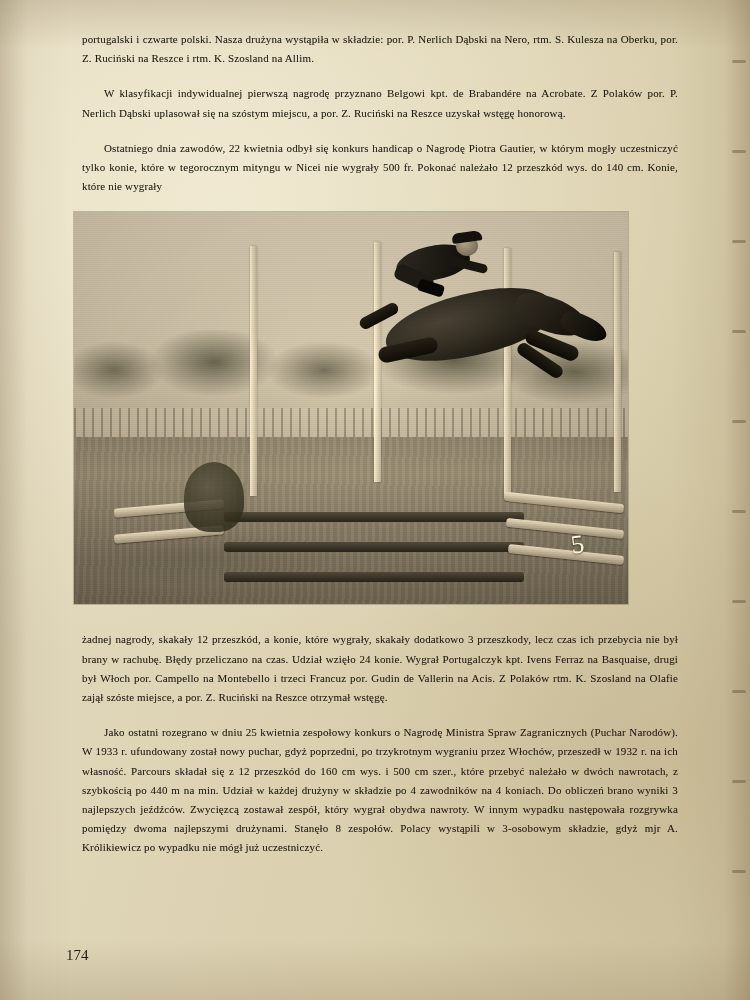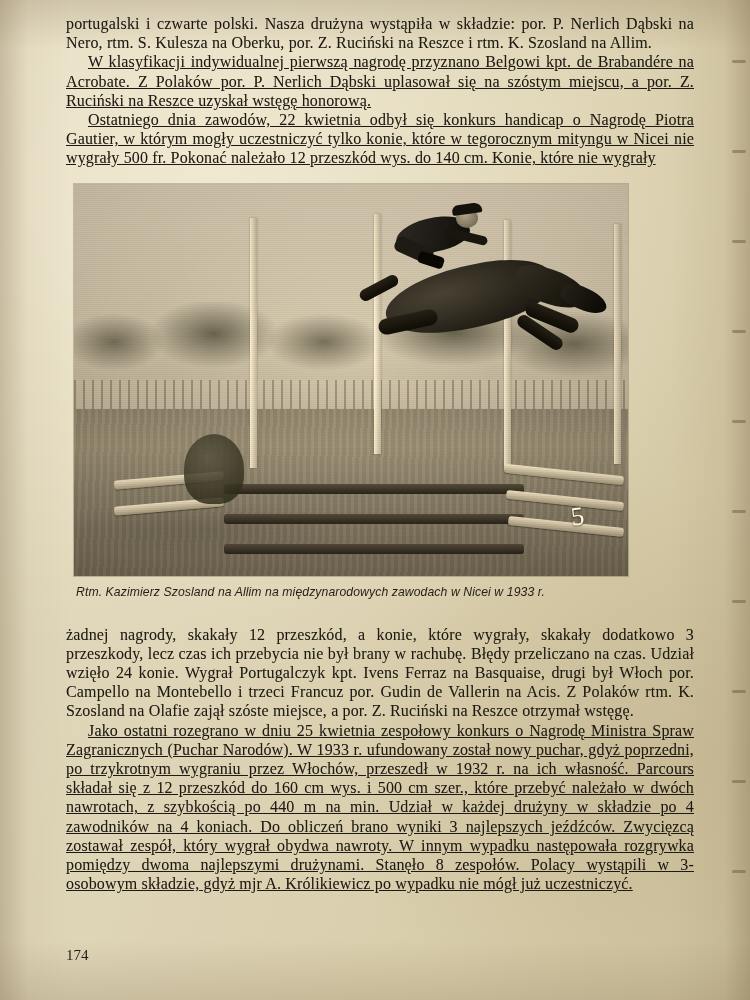--- a/index.html
+++ b/index.html
@@ -58,31 +58,31 @@
     border-radius: 2px;
   }
 
   .content {
     position: relative;
     z-index: 2;
     padding: 14px 56px 0 66px;
   }
 
   p {
-    margin: 0;
+    margin: 16px;
     text-align: justify;
-    font-size: 16px;
+    font-size: 11px;
     line-height: 19.2px;
     color: #1d1a14;
     text-indent: 0;
     letter-spacing: 0.15px;
     font-family: "Liberation Serif", serif;
     text-shadow: 0 0 0.6px rgba(40,30,10,0.25);
   }
-  p.indent { text-indent: 22px; text-decoration: underline; }
+  p.indent { text-indent: 22px; }
   p + p { margin-top: 0px; }
 
   .figure {
     margin: 16px 0 0 0;
     position: relative;
   }
   .photo {
     width: 554px;
     height: 392px;
     margin-left: 8px;
@@ -344,21 +344,20 @@
           <div class="rider-head"></div>
           <div class="rider-cap"></div>
           <div class="rider-arm"></div>
           <div class="rider-leg"></div>
           <div class="boot"></div>
         </div>
 
         <div class="photo-grain"></div>
         <div class="photo-number">5</div>
       </div>
-      <div class="caption">Rtm. Kazimierz Szosland na Allim na międzynarodowych zawodach w Nicei w 1933 r.</div>
     </div>
 
     <div class="after-text">
       <p>żadnej nagrody, skakały 12 przeszkód, a konie, które wygrały, skakały dodatkowo 3 przeszkody, lecz czas ich przebycia nie był brany w rachubę. Błędy przeliczano na czas. Udział wzięło 24 konie. Wygrał Portugalczyk kpt. Ivens Ferraz na Basquaise, drugi był Włoch por. Campello na Montebello i trzeci Francuz por. Gudin de Vallerin na Acis. Z Polaków rtm. K. Szosland na Olafie zajął szóste miejsce, a por. Z. Ruciński na Reszce otrzymał wstęgę.</p>
       <p class="indent">Jako ostatni rozegrano w dniu 25 kwietnia zespołowy konkurs o Nagrodę Ministra Spraw Zagranicznych (Puchar Narodów). W 1933 r. ufundowany został nowy puchar, gdyż poprzedni, po trzykrotnym wygraniu przez Włochów, przeszedł w 1932 r. na ich własność. Parcours składał się z 12 przeszkód do 160 cm wys. i 500 cm szer., które przebyć należało w dwóch nawrotach, z szybkością po 440 m na min. Udział w każdej drużyny w składzie po 4 zawodników na 4 koniach. Do obliczeń brano wyniki 3 najlepszych jeźdźców. Zwycięzcą zostawał zespół, który wygrał obydwa nawroty. W innym wypadku następowała rozgrywka pomiędzy dwoma najlepszymi drużynami. Stanęło 8 zespołów. Polacy wystąpili w 3-osobowym składzie, gdyż mjr A. Królikiewicz po wypadku nie mógł już uczestniczyć.</p>
     </div>
 
   </div>
 
   <div class="folio">174</div>

